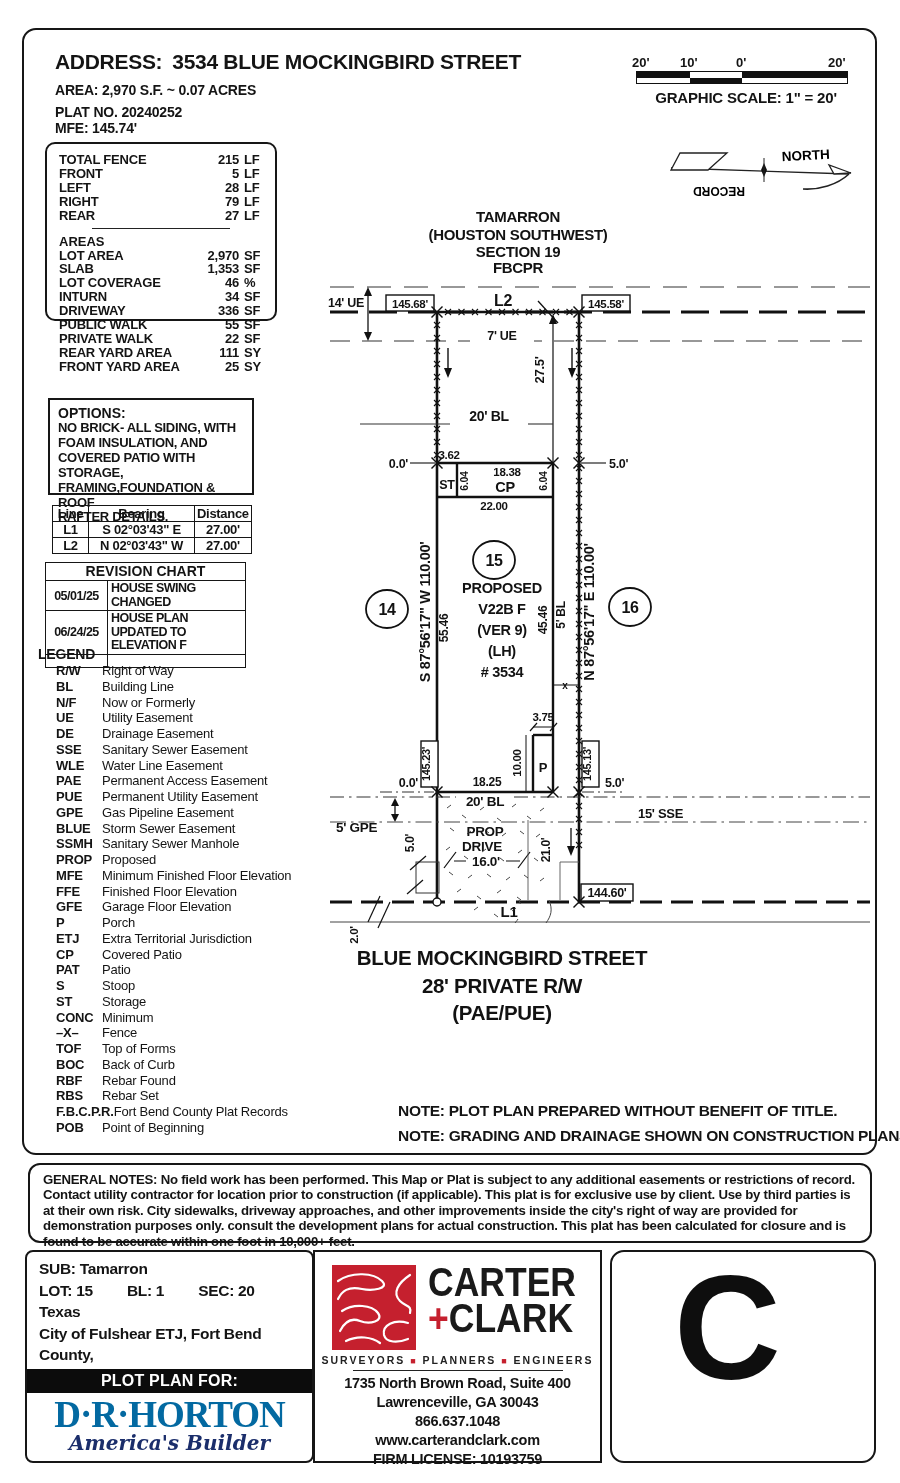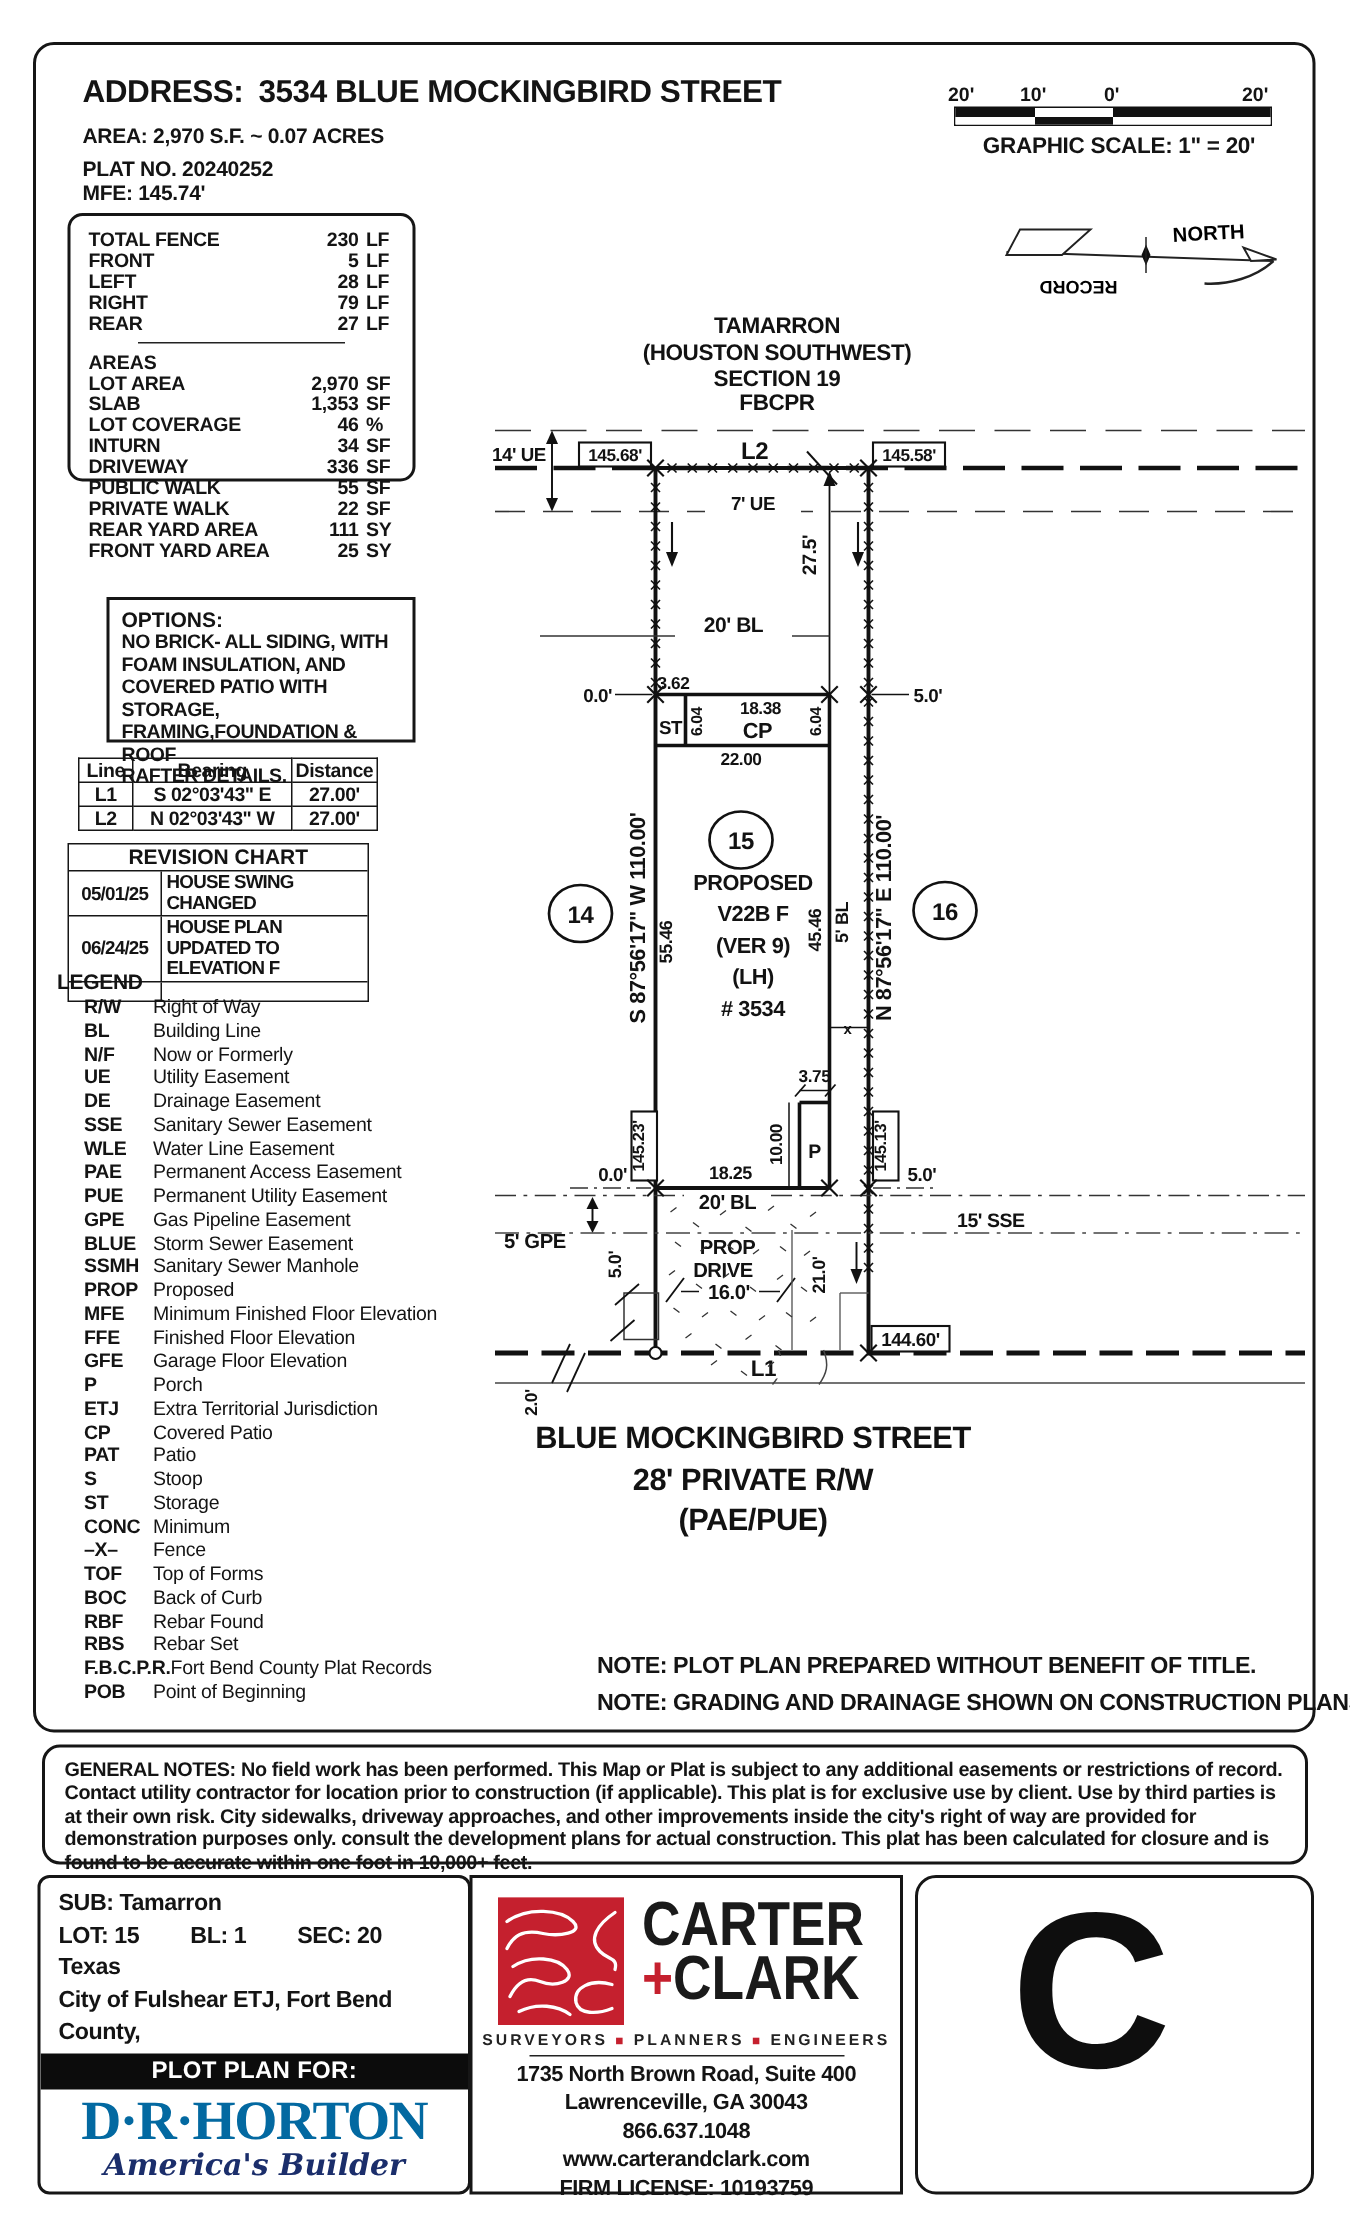--- a/index.html
+++ b/index.html
@@ -31,21 +31,21 @@
 
   
   .panel-fence { left:45px; top:142px; width:232px; height:179px; border:2px solid #161616; border-radius:10px; padding:9px 12px 0 12px; }
   .trow { display:grid; grid-template-columns:1fr 50px 24px; font-size:13px; font-weight:bold; line-height:13.9px; letter-spacing:-0.2px; }
   .trow .tv { text-align:right; }
   .trow .tu { padding-left:5px; }
   .tdivider { border-top:1.6px solid #222; width:68%; margin:5px auto 5px auto; }
   .ttitle { font-size:13px; font-weight:bold; line-height:15px; }
 
   
-  .panel-opt { left:48px; top:398px; width:206px; height:97px; border:2px solid #161616; padding:5px 8px;margin-left:23px; }
+  .panel-opt { left:48px; top:398px; width:206px; height:97px; border:2px solid #161616; padding:5px 8px; }
   .panel-opt .ot { font-size:14px; font-weight:bold; }
   .panel-opt .ol { font-size:13px; font-weight:bold; line-height:14.9px; letter-spacing:-0.3px; }
 
   
   .panel-lines { left:52px; top:505px; border-collapse:collapse; }
   .panel-lines td { border:1.6px solid #161616; font-size:13px; font-weight:bold; text-align:center; padding:0 2px; height:14px; letter-spacing:-0.3px;}
   .panel-lines .c1 { width:36px; } .panel-lines .c2 { width:106px; } .panel-lines .c3 { width:56px; }
 
   
   .panel-rev { left:45px; top:562px; width:201px; border:1.8px solid #161616; }
@@ -140,21 +140,21 @@
   <text x="161" y="17" text-anchor="middle" font-size="13.5" font-weight="bold" transform="rotate(-3 161 17)">NORTH</text>
   <polygon points="206,30 184,22 189,31" fill="#fff" stroke="#222" stroke-width="1.3"></polygon>
   <path d="M204,31 C192,42 174,47 158,46" fill="none" stroke="#222" stroke-width="1.6"></path>
 </svg>
 
 <div class="abs panel-fence">
   <div>
 
       <div class="trow">
         <span class="tl">TOTAL FENCE</span>
-        <span class="tv">230</span>
+        <span class="tv">215</span>
         <span class="tu">LF</span>
       </div>
 
       <div class="trow">
         <span class="tl">FRONT</span>
         <span class="tv">5</span>
         <span class="tu">LF</span>
       </div>
 
       <div class="trow">

